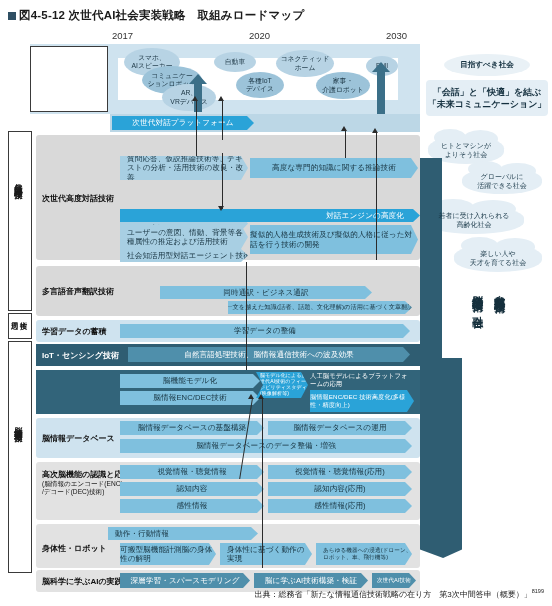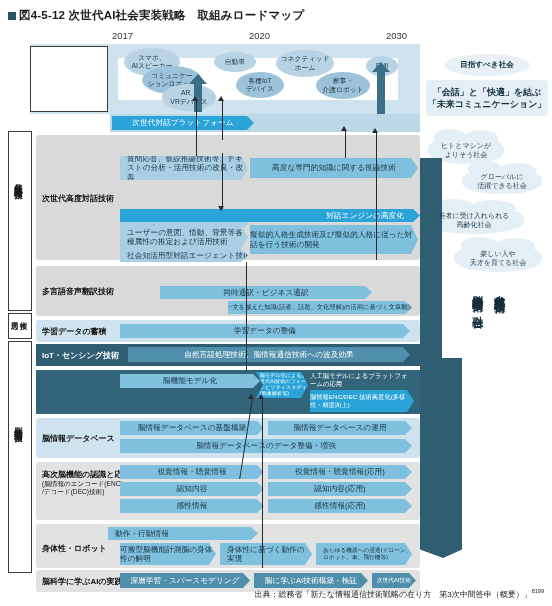--- a/index.html
+++ b/index.html
@@ -191,20 +191,21 @@
   <div class="panel pn-softblue" style="left:36px;top:320px;width:384px;height:22px;"></div>
   <div class="lane-label" style="left:42px;top:327px;">学習データの蓄積</div>
   <div class="bar mid chev" style="left:120px;top:324px;width:290px;height:14px;">学習データの整備</div>
 
   <div class="panel pn-deep" style="left:36px;top:344px;width:384px;height:22px;"></div>
   <div class="lane-label" style="left:42px;top:351px;color:#fff;">IoT・センシング技術</div>
   <div class="bar steel chev" style="left:128px;top:347px;width:282px;height:15px;">自然言語処理技術、脳情報通信技術への波及効果</div>
 
   <div class="panel pn-deep2" style="left:36px;top:370px;width:384px;height:44px;"></div>
   <div class="bar mid chev" style="left:120px;top:374px;width:140px;height:14px;">脳機能モデル化</div>
+  <div class="bar mid chev" style="left:120px;top:391px;width:140px;height:14px;">脳情報ENC/DEC技術</div>
   <div class="bar dark chevL two left" style="left:256px;top:372px;width:52px;height:26px;font-size:5px;line-height:1.18;padding-left:4px;text-align:left;justify-content:flex-start;">脳モデル化による次世代AI技術のフィージビリティスタディ(映像解析等)</div>
   <div style="position:absolute;left:310px;top:372px;width:104px;font-size:6.4px;line-height:1.25;color:#fff;">人工脳モデルによるプラットフォームの応用</div>
   <div class="bar dark chev two" style="left:310px;top:390px;width:104px;height:22px;font-size:6.2px;">脳情報ENC/DEC 技術高度化(多様性・精度向上)</div>
 
   <div class="panel pn-softblue" style="left:36px;top:418px;width:384px;height:40px;"></div>
   <div class="lane-label" style="left:42px;top:434px;">脳情報データベース</div>
   <div class="bar mid chev" style="left:120px;top:421px;width:144px;height:14px;">脳情報データベースの基盤構築</div>
   <div class="bar mid chev" style="left:268px;top:421px;width:144px;height:14px;">脳情報データベースの運用</div>
   <div class="bar mid chev" style="left:120px;top:439px;width:292px;height:14px;">脳情報データベースのデータ整備・増強</div>
 

